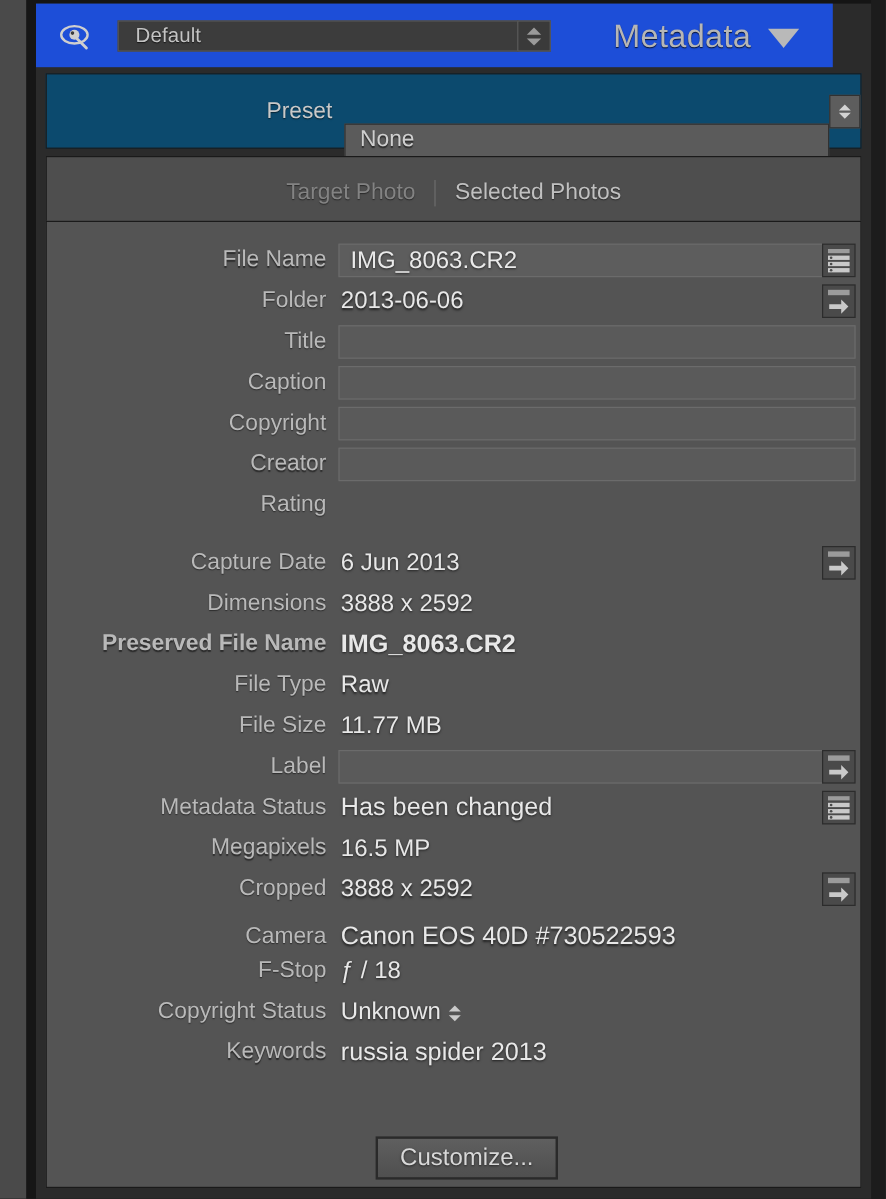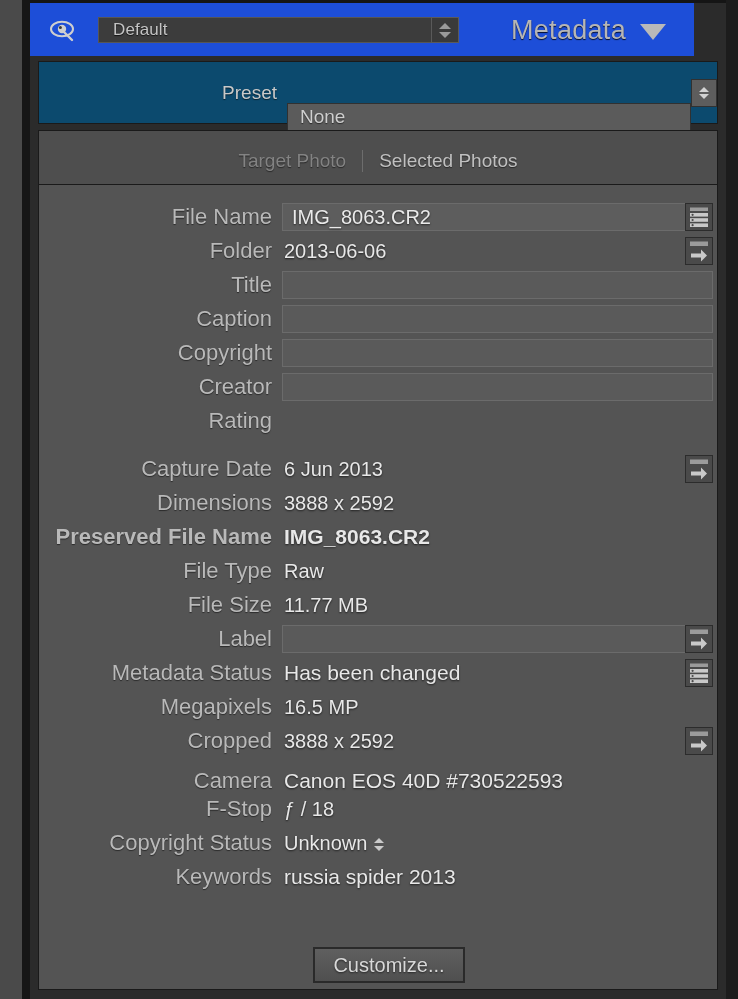--- a/index.html
+++ b/index.html
@@ -229,21 +229,21 @@
     width: 678px;
     height: 34px;
   }
   .lbl {
     position: absolute;
     left: 0; top: 0;
     width: 233px;
     height: 34px;
     line-height: 34px;
     text-align: right;
-    font-size: 22px;
+    font-size: 19px;
     color: #b9b9b9;
     text-shadow: 0 1px 1px rgba(0,0,0,0.5);
     white-space: nowrap;
   }
   .val {
     position: absolute;
     left: 245px; top: 0;
     height: 34px;
     line-height: 34px;
     font-size: 20px;

